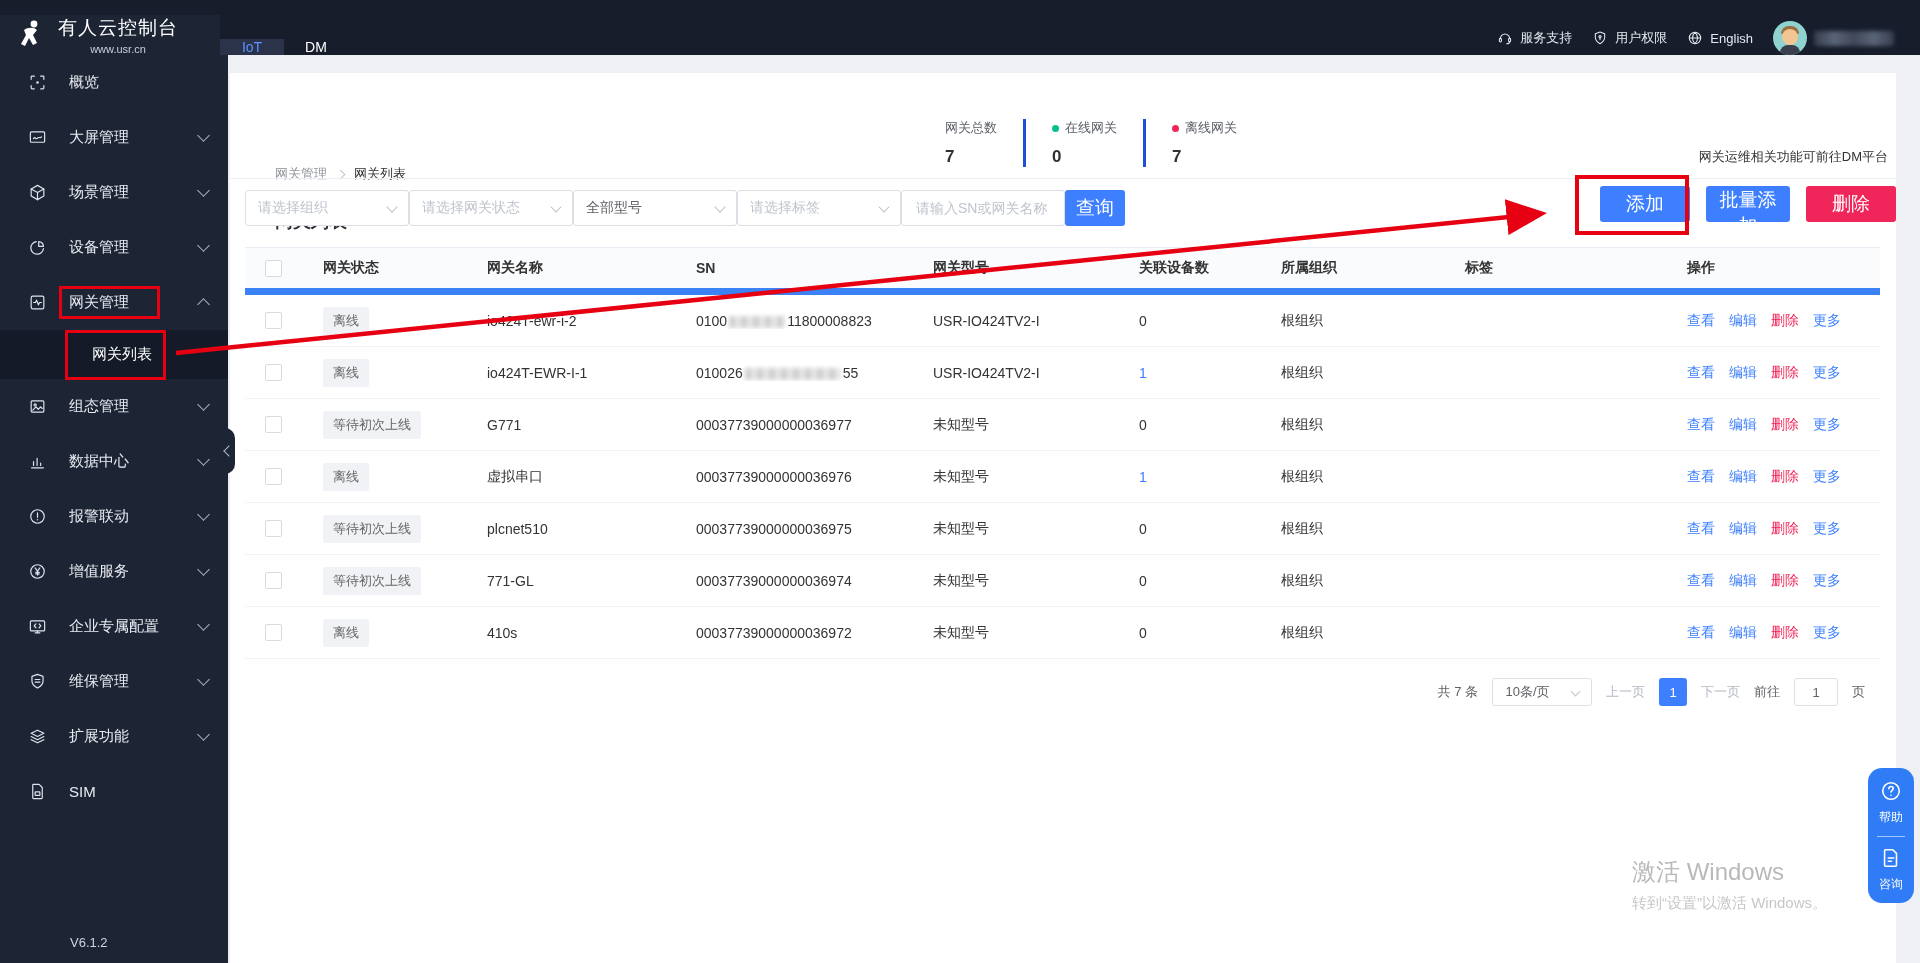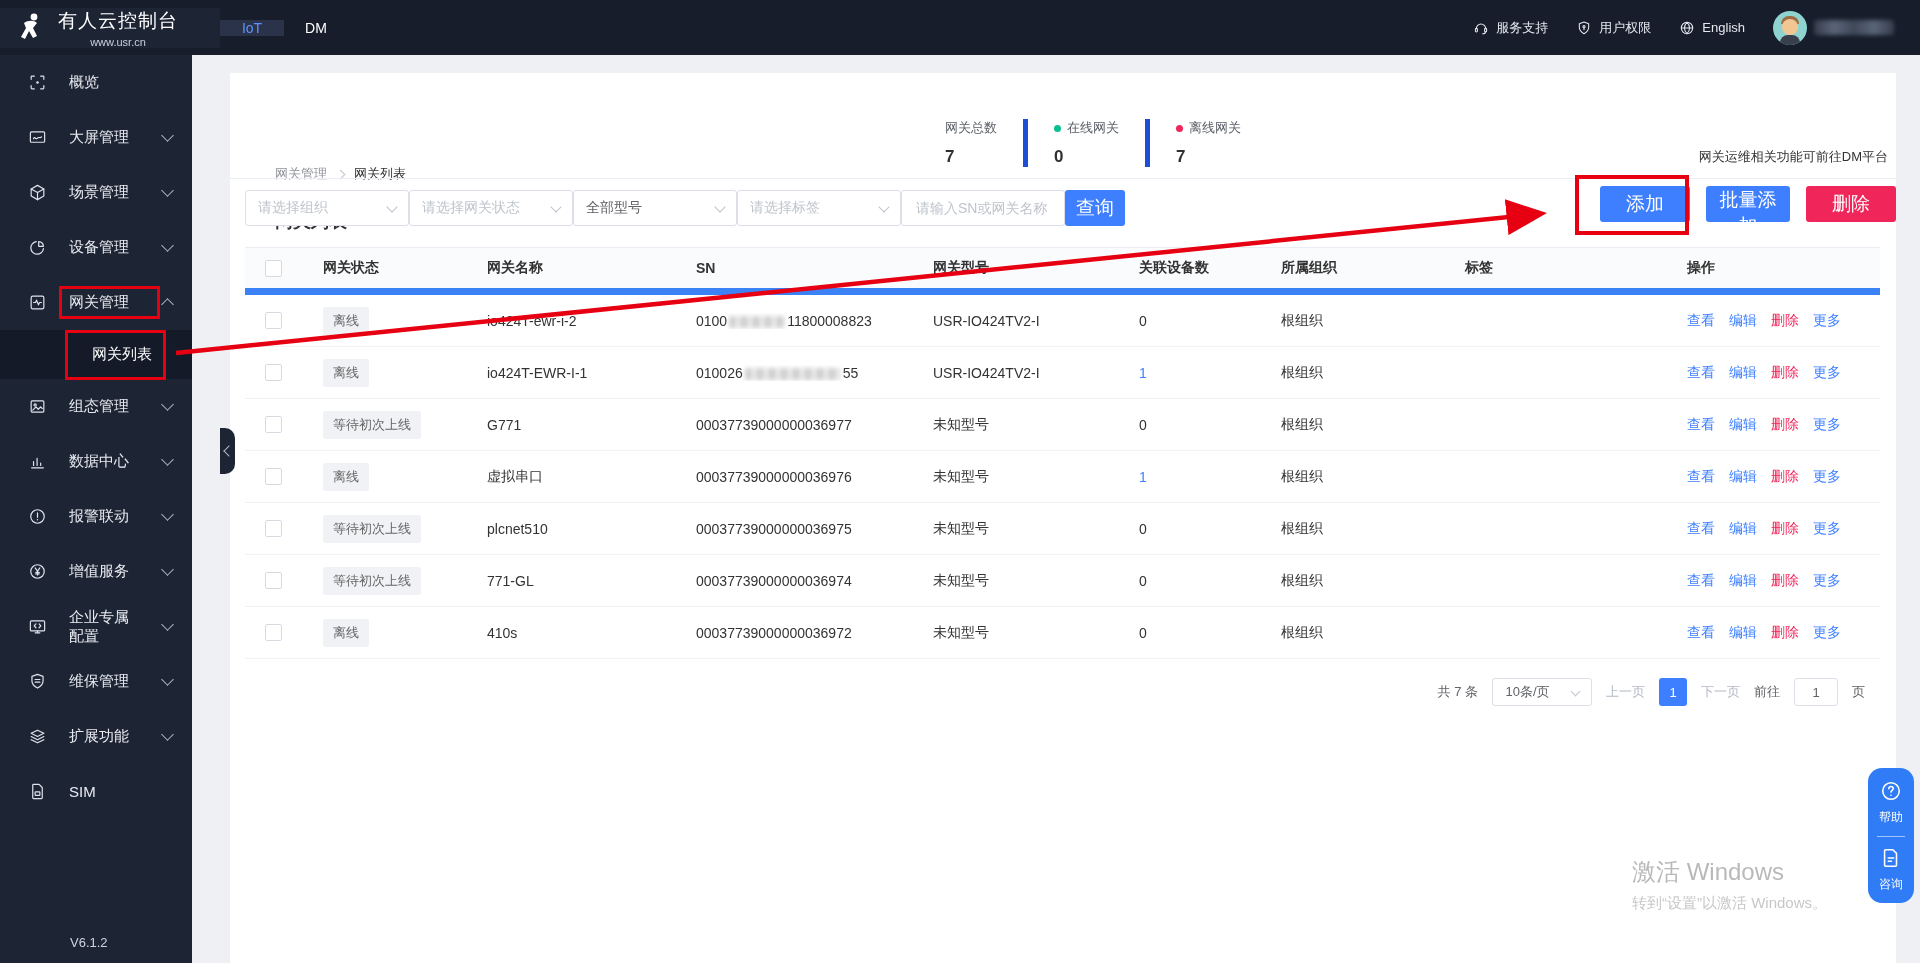--- a/index.html
+++ b/index.html
@@ -1,54 +1,54 @@
 <!DOCTYPE html>
 <html><head>
 <meta charset="utf-8">
 <style>
   html,body{margin:0;padding:0;background:#eef0f4;}
   #app{position:relative;width:1920px;height:963px;overflow:hidden;background:#eef0f4;
        font-family:"Liberation Sans","DejaVu Sans",sans-serif;color:#333;font-size:14px;}
   
-  .header{position:absolute;left:0;top:0;width:1920px;height:55px;background:#171d2b;display:flex;align-items:center;z-index:6;}
+  .header{position:absolute;left:0;top:0;width:1920px;height:55px;background:#171d2b;display:flex;align-items:flex-end;z-index:6;}
   .logo{width:220px;background:#1d2535;display:flex;align-items:center;gap:10px;padding-left:14px;box-sizing:border-box;}
   .logo svg{width:34px;height:34px;}
   .logo-t1{font-size:19px;color:#fff;letter-spacing:1px;}
   .logo-t2{font-size:11px;color:#c9cedb;text-align:center;margin-top:2px;}
   .tab{width:64px;display:flex;align-items:center;justify-content:center;color:#fff;font-size:14px;cursor:pointer;}
   .tab.active{background:#2a3349;color:#5a93ff;}
-  .h-right{margin-left:auto;display:flex;align-items:center;gap:28px;padding-right:26px;color:#e4e7ee;font-size:13px;}
+  .h-right{margin-left:auto;display:flex;align-items:center;gap:20px;padding-right:26px;color:#e4e7ee;font-size:13px;}
   .h-item{display:flex;align-items:center;gap:7px;cursor:pointer;}
   .h-item svg{width:16px;height:16px;stroke:#e4e7ee;fill:none;stroke-width:1.6;stroke-linecap:round;stroke-linejoin:round;}
   .avatar{width:34px;height:34px;border-radius:50%;background:#8fd3d0;position:relative;overflow:hidden;}
   .avatar .face{position:absolute;left:9px;top:8px;width:16px;height:16px;border-radius:50%;background:#f2c693;}
   .avatar .hair{position:absolute;left:8px;top:5px;width:18px;height:8px;border-radius:9px 9px 0 0;background:#9c6b3f;}
   .avatar .body{position:absolute;left:7px;top:24px;width:20px;height:10px;border-radius:8px 8px 0 0;background:#3a3f4d;}
   .user-redact{width:80px;height:15px;border-radius:3px;background:linear-gradient(90deg,#363d4c,#5b6579,#404858,#5b6579,#363d4c);filter:blur(2px);}
   
-  .sidebar{position:absolute;left:0;top:55px;width:192px;height:908px;background:#1d2535;z-index:5;}
+  .sidebar{position:absolute;left:0;top:55px;width:228px;height:908px;background:#1d2535;z-index:5;}
   .nav-item{height:55px;display:flex;align-items:center;gap:22px;padding:0 20px 0 28px;color:#e8eaf0;font-size:15px;cursor:pointer;}
   .nav-item svg{width:19px;height:19px;flex:0 0 19px;stroke:#dfe3ec;fill:none;stroke-width:1.5;stroke-linecap:round;stroke-linejoin:round;}
   .nav-item .lbl{flex:1;}
   .chev{width:8px;height:8px;border-right:1.5px solid #aeb6c6;border-bottom:1.5px solid #aeb6c6;transform:rotate(45deg);margin-top:-4px;}
   .chev.up{transform:rotate(-135deg);margin-top:4px;}
   .nav-sub{height:49px;display:flex;align-items:center;padding-left:92px;color:#fff;font-size:15px;background:#141a27;cursor:pointer;}
   .version{position:absolute;left:70px;bottom:13px;color:#cfd4de;font-size:13px;}
   .collapse-handle{position:absolute;left:220px;top:428px;width:15px;height:46px;background:#1d2535;border-radius:0 10px 10px 0;display:flex;align-items:center;justify-content:center;z-index:5;cursor:pointer;}
   .collapse-handle .chev{transform:rotate(135deg);width:7px;height:7px;margin:0 0 0 2px;}
   
   .card{position:absolute;left:230px;top:73px;width:1666px;height:890px;background:#fff;}
   .breadcrumb{position:absolute;left:45px;top:92px;display:flex;align-items:center;gap:10px;font-size:13px;color:#909399;}
   .breadcrumb .cur{color:#303133;}
   .bc-sep{width:6px;height:6px;border-right:1.2px solid #c0c4cc;border-top:1.2px solid #c0c4cc;transform:rotate(45deg);}
   .page-title{position:absolute;left:45px;top:136px;font-size:18px;font-weight:bold;color:#303133;}
   .stats{position:absolute;left:715px;top:46px;display:flex;}
   .stat{padding:0 26px;}
   .stat:first-child{padding-left:0;}
-  .stat + .stat{border-left:5px solid #1d4ed8;}
+  .stat + .stat{border-left:3px solid #1d4ed8;}
   .stat-label{font-size:13px;color:#5a5e66;display:flex;align-items:center;gap:6px;}
   .dot{width:7px;height:7px;border-radius:50%;}
   .dot.green{background:#0abf8e;}
   .dot.pink{background:#f0265a;}
   .stat-value{margin-top:10px;font-size:17px;font-weight:bold;color:#303133;}
   .dm-note{position:absolute;right:8px;top:75px;font-size:13px;color:#333;}
   .head-divider{position:absolute;left:0;top:105px;width:1666px;height:1px;background:#ebeef5;}
   
   .filters{position:absolute;left:15px;top:117px;display:flex;}
   .select,.f-input{width:164px;height:36px;box-sizing:border-box;border:1px solid #dcdfe6;border-radius:3px;background:#fff;display:flex;align-items:center;padding:0 12px;font-size:14px;color:#bfc4cc;cursor:pointer;}

